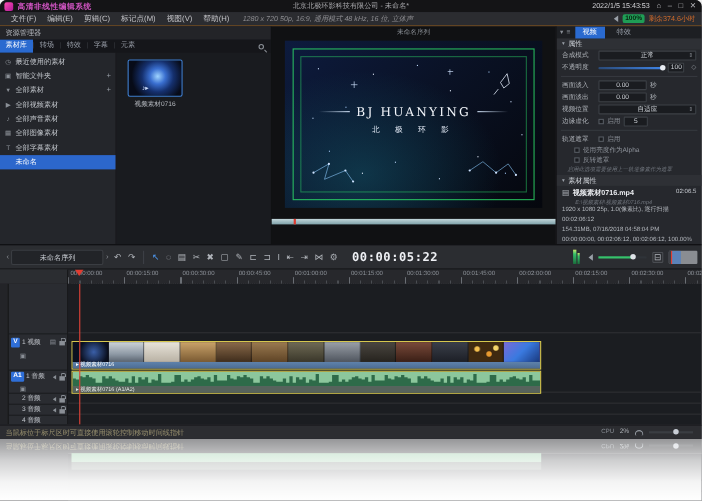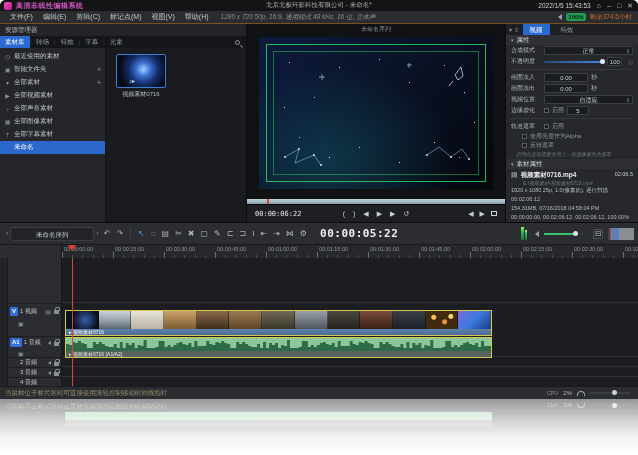--- a/index.html
+++ b/index.html
@@ -326,37 +326,31 @@
           <circle cx="210" cy="122" r="1" fill="#cfe3ff"></circle>
           <g stroke="#e8f1ff" stroke-width="0.7" fill="none">
             <path d="M196,38 l6,-8 l2,9 l-5,4 z"></path>
               <path d="M194,44 l-4,5"></path>
           </g>
           <g stroke="#cfe3ff" stroke-width="0.6">
             <path d="M60,40 h6 M63,37 v6"></path>
               <path d="M148,28 h5 M150,26 v5"></path>
           </g>
         </svg>
+        <div class="vtext">
+          <div class="vt1row">
+            <span class="hline"></span>
+            <span class="vt1">BJ HUANYING</span>
+            <span class="hline r"></span>
+          </div>
+          <div class="vt2">北 极 环 影</div>
+        </div>
       </div>
       <div class="scrub">
         <div class="scrubmark"></div>
-      </div>
-      <div class="transport">
-        <span class="ptc">00:00:06:22</span>
-        <span class="tbtn">(</span>
-        <span class="tbtn">)</span>
-        <span class="tbtn">◀</span>
-        <span class="tbtn">▶</span>
-        <span class="tbtn">▶</span>
-        <span class="tbtn">↺</span>
-        <div class="tr-right">
-          <span class="tbtn">◀</span>
-          <span class="tbtn">▶</span>
-          <span class="fsbox"></span>
-        </div>
       </div>
     </div>
 
     <div class="inspector">
       <div class="insp-top">
         <span class="insp-mini">▾</span>
         <span class="insp-mini">≡</span>
         <span class="insp-tab active">视频</span>
         <span class="insp-tab">特效</span>
       </div>

